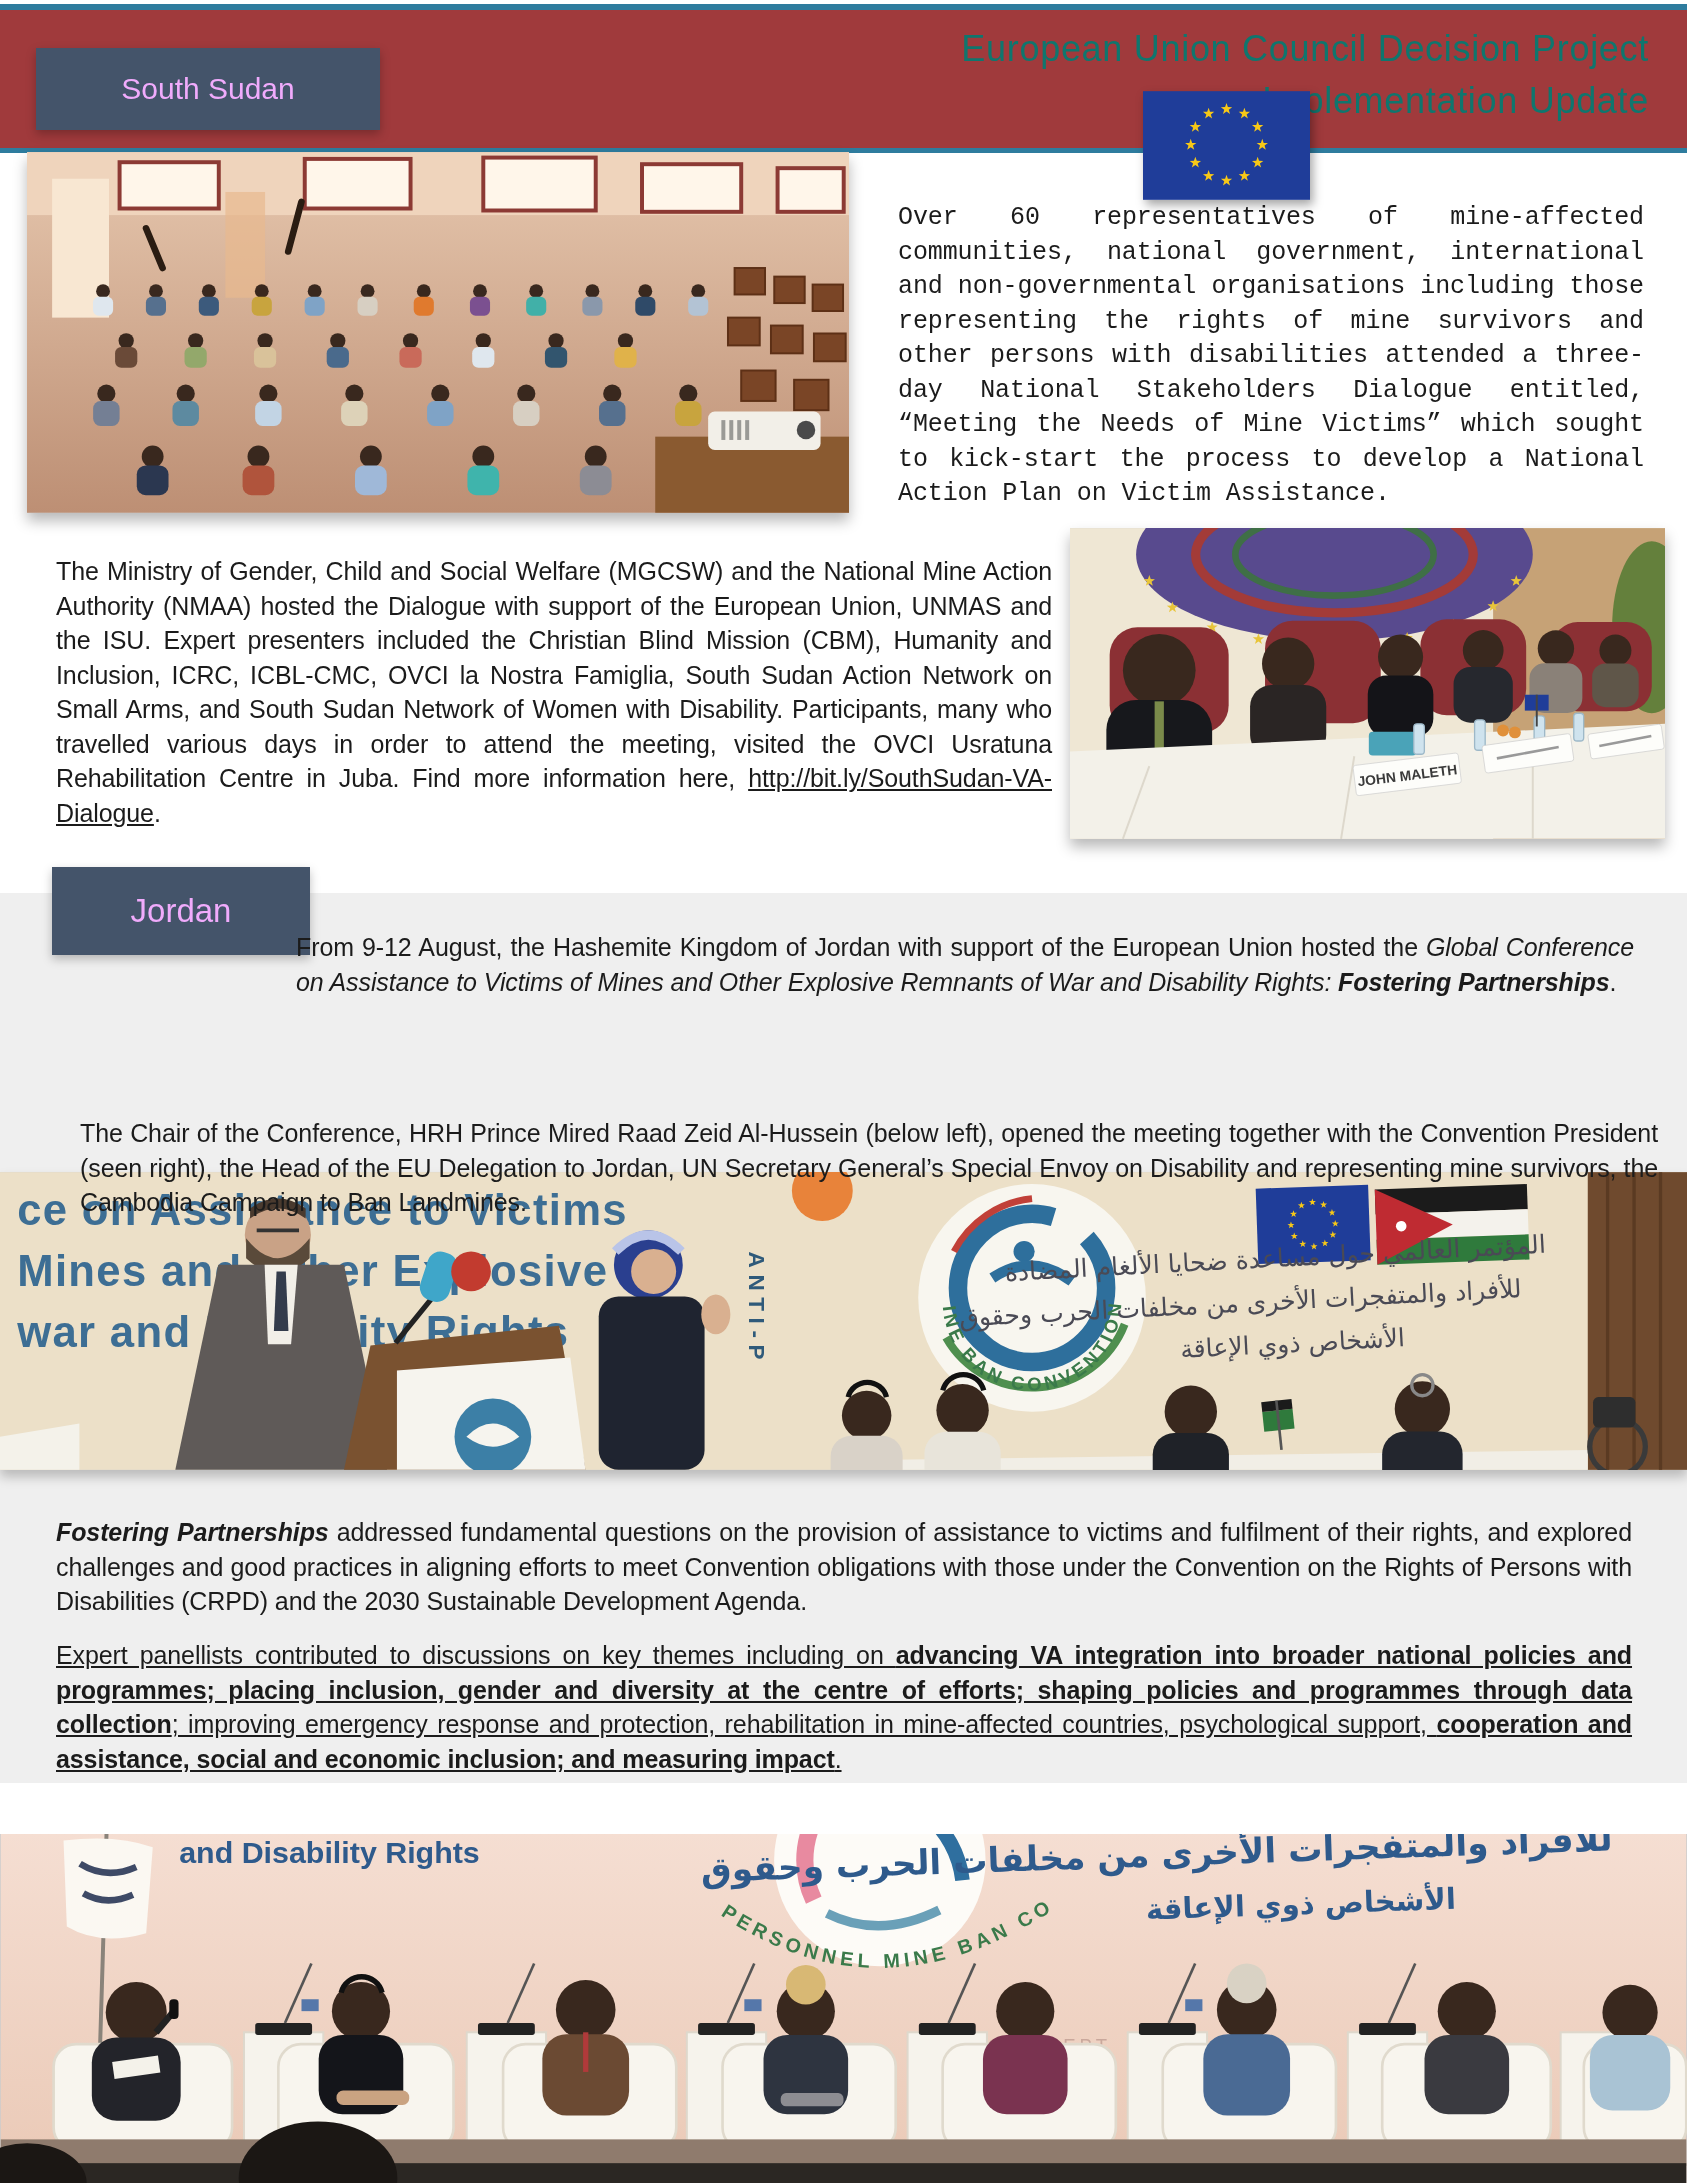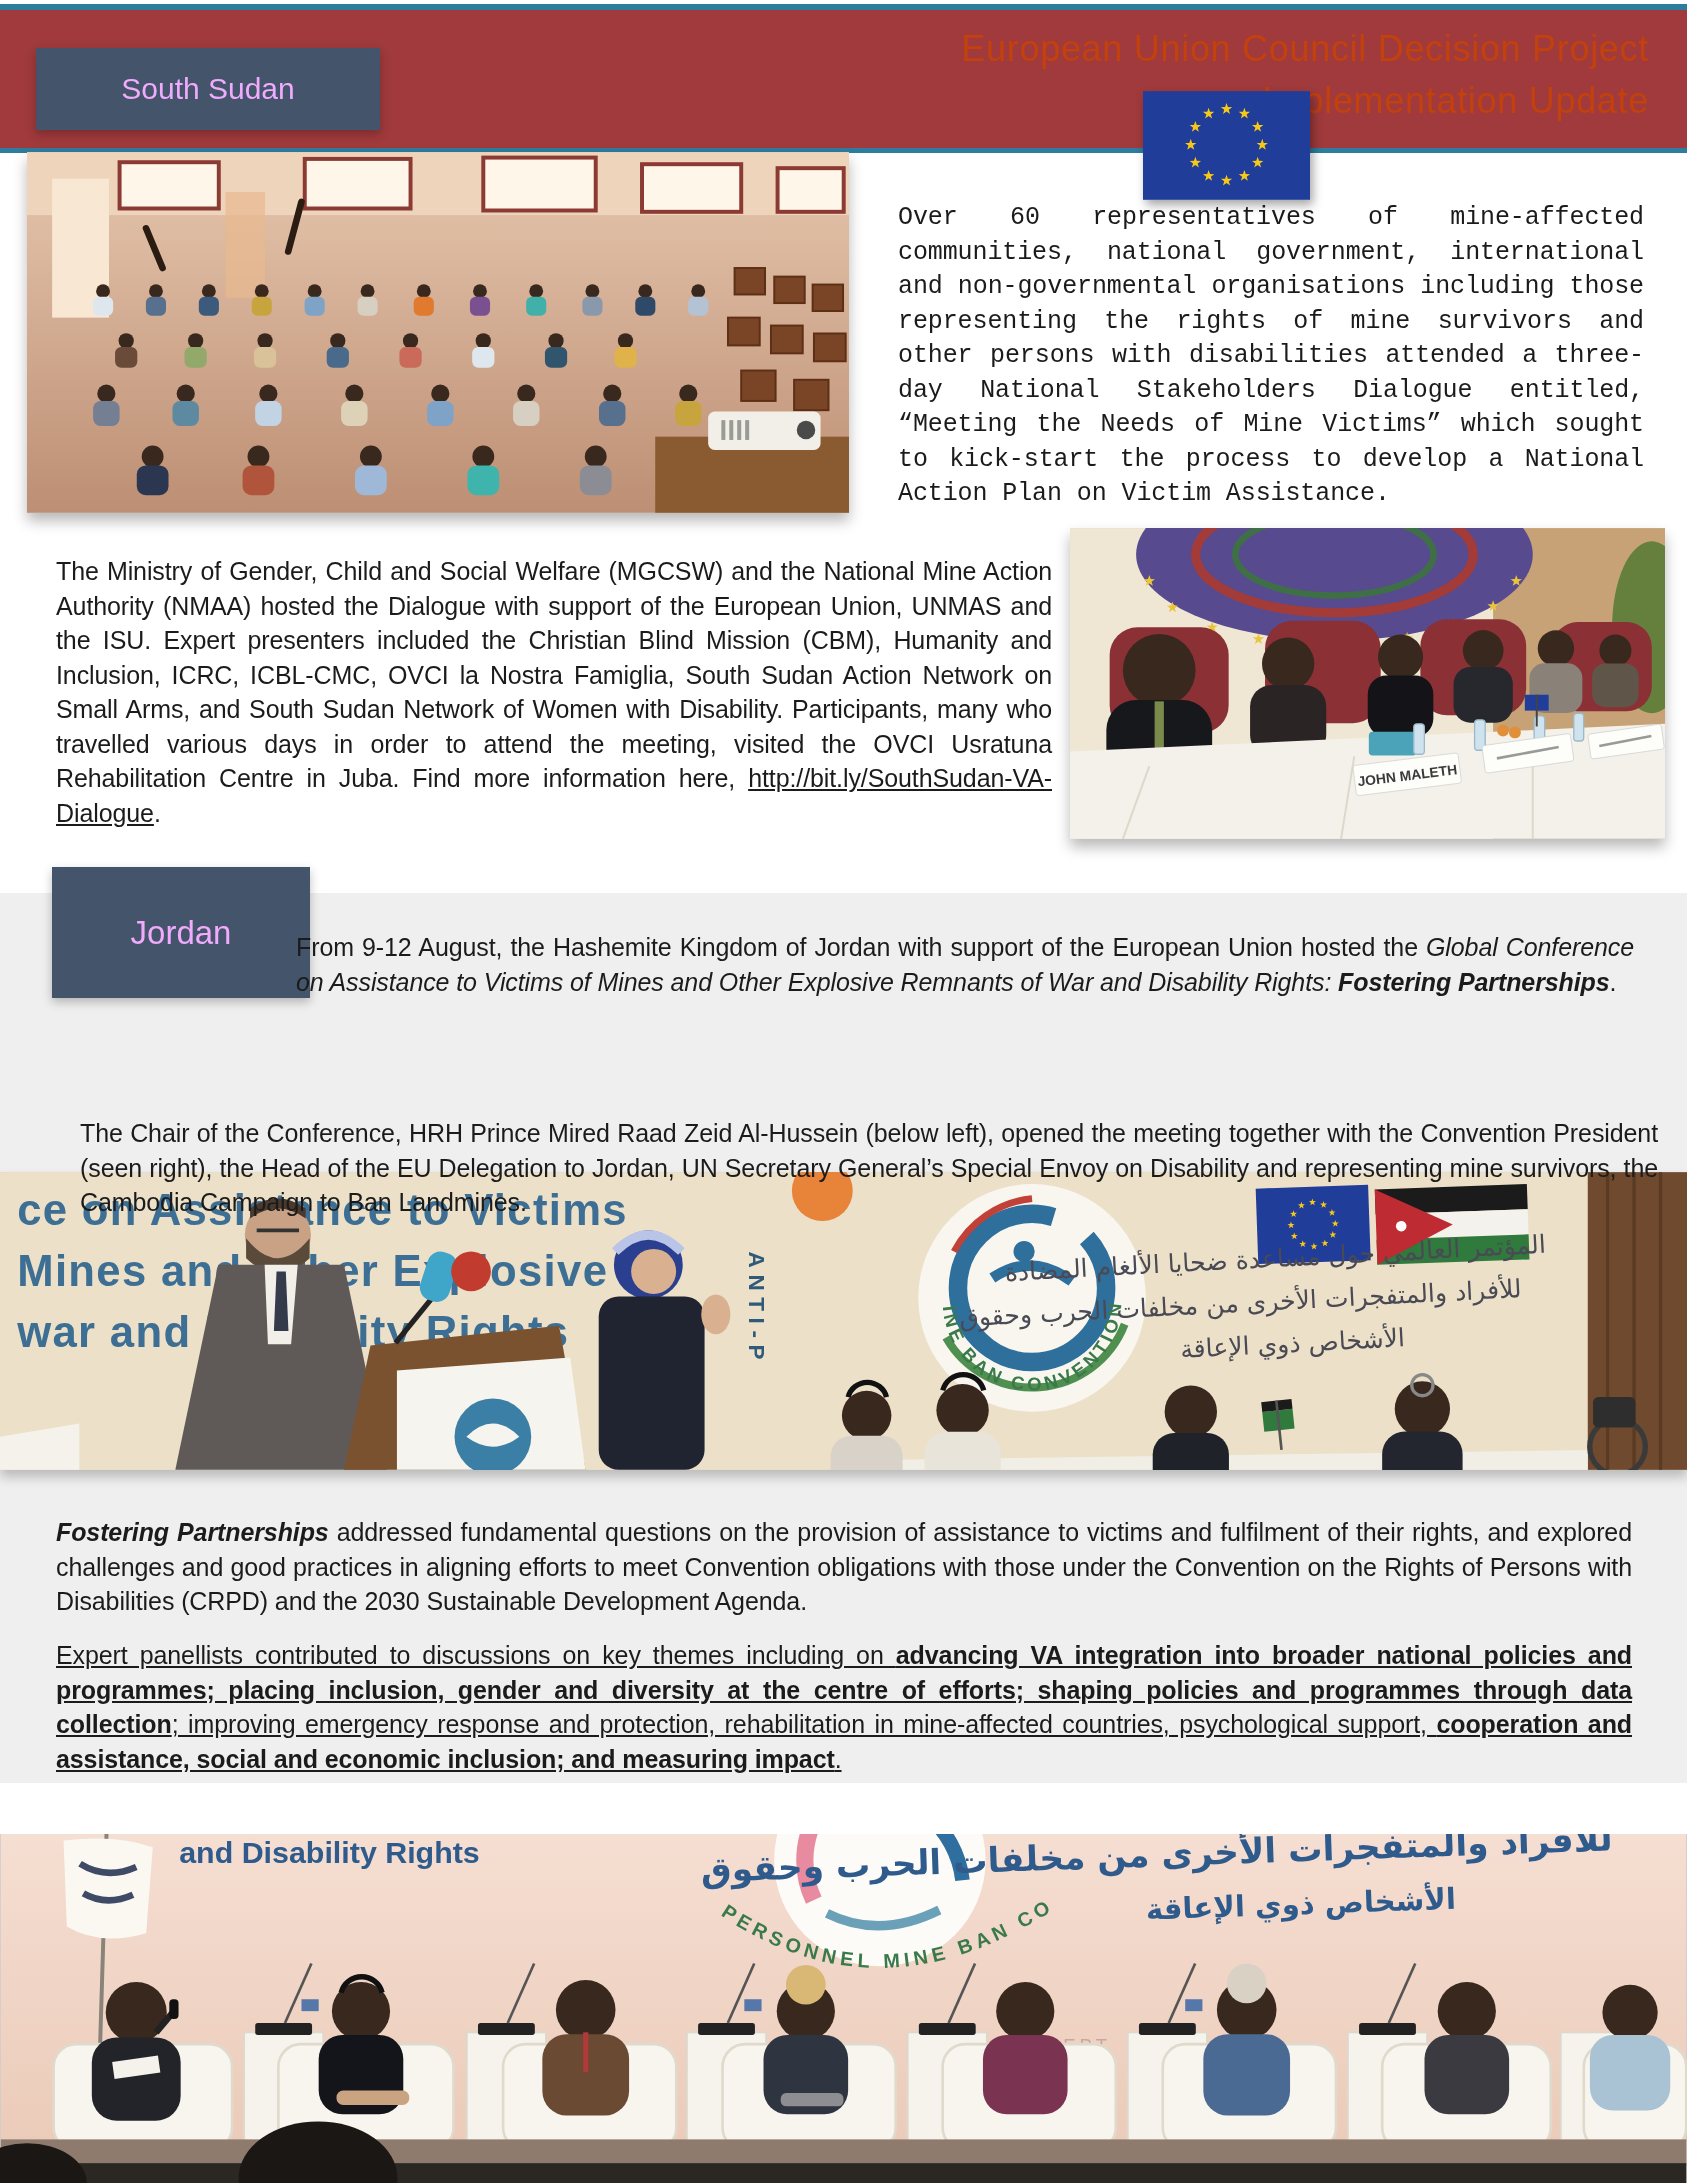--- a/index.html
+++ b/index.html
@@ -5,22 +5,22 @@
   html,body{margin:0;padding:0;background:#fff;}
   .page{position:relative;width:1687px;height:2183px;background:#ffffff;overflow:hidden;
         font-family:"Liberation Sans",sans-serif;color:#1b1b1b;}
   .abs{position:absolute;}
   
   .strip{left:0;right:0;background:#2e7c9e;}
   .hdr{left:0;right:0;top:10px;height:138px;background:#a03a3c;}
   .tag{background:#44546a;color:#f0abfc;display:flex;align-items:center;justify-content:center;
        box-shadow:0 4px 9.3px rgba(0,0,0,.25);}
   .tag-ss{left:36px;top:48px;width:344px;height:82px;font-size:30px;}
-  .tag-jo{left:52px;top:867px;width:258px;height:131px;font-size:33px;z-index:5;justify-content:center;}
-  .title{right:38px;top:22.5px;width:1059px;text-align:right;color:#c2410c;
+  .tag-jo{left:52px;top:867px;width:258px;height:88px;font-size:33px;z-index:5;justify-content:center;}
+  .title{right:38px;top:22.5px;width:1059px;text-align:right;color:#0f766e;
          font-size:36px;line-height:52px;letter-spacing:0.7px;font-weight:400;}
   .eu{left:1143px;top:91px;width:167px;height:109px;z-index:6;box-shadow:2.6px 5.3px 9.3px rgba(0,0,0,.35);}
   
   .para{font-size:25px;line-height:1.38;text-align:justify;letter-spacing:-0.1px;}
   .p1{left:898px;top:176px;width:746px;font-family:Liberation Mono, monospace;}
   .p2{left:56px;top:529px;width:996px;}
   .jintro{left:296px;top:905px;width:1338px;z-index:5;}
   .chair{left:56px;top:1091px;width:1578px;z-index:5;margin-left:24px;}
   .foster{left:56px;top:1490px;width:1576px;z-index:5;}
   .panelp{left:56px;top:1613px;width:1576px;z-index:5;text-decoration:underline;}

